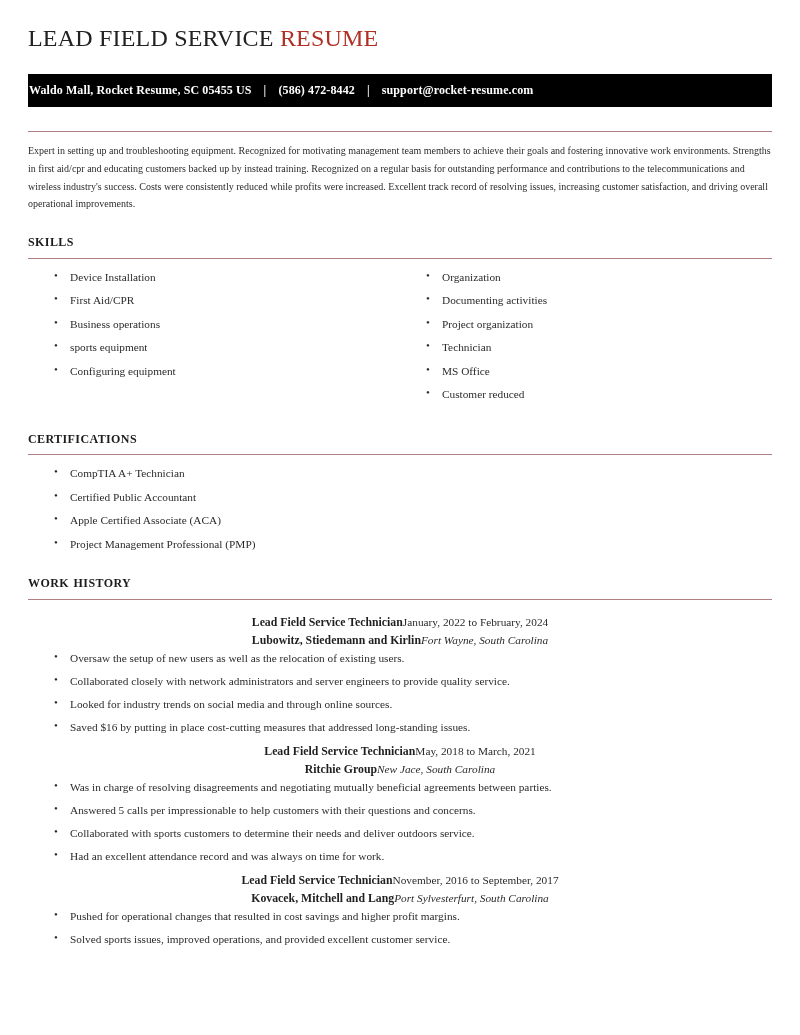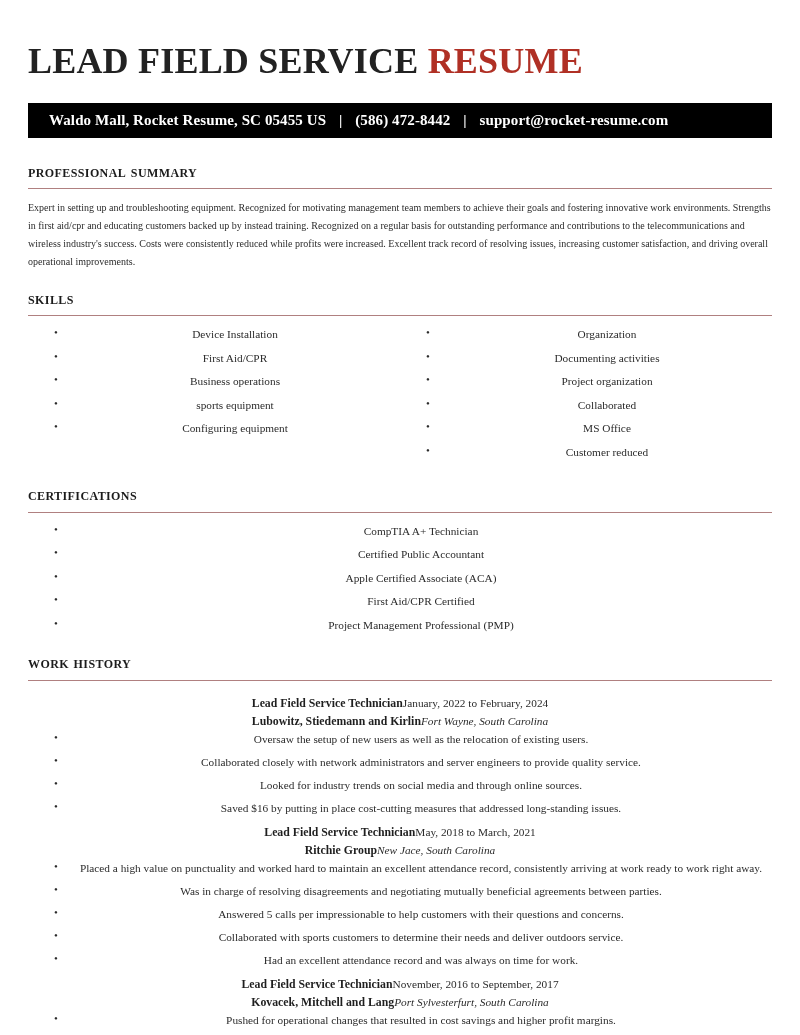--- a/index.html
+++ b/index.html
@@ -17,37 +17,37 @@
     color: #2b2b2b;
     -webkit-font-smoothing: antialiased;
   }
   .page {
     width: 800px;
     padding: 26px 28px 0 28px;
   }
 
   
   .resume-title {
-    font-size: 36px;
-    font-weight: bold;
+    font-size: 24px;
+    font-weight: normal;
     letter-spacing: 0.2px;
     line-height: 1.08;
-    margin: 16px 0 22px 0;
+    margin: 0 0 22px 0;
     white-space: nowrap;
   }
   .resume-title .t-dark { color: #222222; }
   .resume-title .t-accent { color: #b03025; }
 
   
   .contact-bar {
     background: #000000;
     color: #ffffff;
-    font-size: 15px;
-    font-weight: bold;
-    padding: 9px 21px;
+    font-size: 12px;
+    font-weight: bold;
+    padding: 9px 1px;
     margin-bottom: 24px;
     letter-spacing: 0.1px;
     white-space: nowrap;
     overflow: hidden;
   }
   .contact-bar .sep {
     display: inline-block;
     padding: 0 9px;
     font-weight: bold;
   }
@@ -86,21 +86,20 @@
     padding: 0 0 0 26px;
     list-style: none;
   }
   ul.bullets li {
     font-size: 11.3px;
     line-height: 1.42;
     margin-bottom: 7px;
     position: relative;
     padding-left: 16px;
     color: #2b2b2b;
-    text-align: center;
   }
   ul.bullets li::before {
     content: "\2022";
     position: absolute;
     left: 0;
     top: -1px;
     font-size: 11px;
     color: #2b2b2b;
   }
 
@@ -162,21 +161,20 @@
 
   <div class="contact-bar">
     <span>Waldo Mall, Rocket Resume, SC 05455 US</span>
     <span class="sep">|</span>
     <span>(586) 472-8442</span>
     <span class="sep">|</span>
     <span>support@rocket-resume.com</span>
   </div>
 
   <div class="section">
-    <h2 class="section-heading">Professional Summary</h2>
     <hr class="section-rule">
     <p class="summary-text">Expert in setting up and troubleshooting equipment. Recognized for motivating management team members to achieve their goals and fostering innovative work environments. Strengths in first aid/cpr and educating customers backed up by instead training. Recognized on a regular basis for outstanding performance and contributions to the telecommunications and wireless industry's success. Costs were consistently reduced while profits were increased. Excellent track record of resolving issues, increasing customer satisfaction, and driving overall operational improvements.</p>
   </div>
 
   <div class="section">
     <h2 class="section-heading">Skills</h2>
     <hr class="section-rule">
     <div class="skills-wrap">
       <div class="skills-col">
         <ul class="bullets" id="skills-left">
@@ -185,37 +183,36 @@
             <li>Business operations</li>
             <li>sports equipment</li>
             <li>Configuring equipment</li>
           </ul>
       </div>
       <div class="skills-col">
         <ul class="bullets" id="skills-right">
             <li>Organization</li>
             <li>Documenting activities</li>
             <li>Project organization</li>
-            <li>Collaborated</li>
+            <li>Technician</li>
             <li>MS Office</li>
             <li>Customer reduced</li>
           </ul>
       </div>
     </div>
   </div>
 
   <div class="section">
     <h2 class="section-heading">Certifications</h2>
     <hr class="section-rule">
     <div class="certs-wrap">
       <ul class="bullets" id="certs-list">
           <li>CompTIA A+ Technician</li>
           <li>Certified Public Accountant</li>
           <li>Apple Certified Associate (ACA)</li>
-          <li>First Aid/CPR Certified</li>
           <li>Project Management Professional (PMP)</li>
         </ul>
     </div>
   </div>
 
   <div class="section work-section">
     <h2 class="section-heading">Work History</h2>
     <hr class="section-rule">
     <div id="jobs-container">
         <div class="job">
@@ -237,21 +234,20 @@
         <div class="job">
           <div class="job-row">
             <span class="job-title">Lead Field Service Technician</span>
             <span class="job-dates">May, 2018 to March, 2021</span>
           </div>
           <div class="job-row">
             <span class="job-company">Ritchie Group</span>
             <span class="job-location">New Jace, South Carolina</span>
           </div>
           <ul class="bullets job-bullets">
-            <li>Placed a high value on punctuality and worked hard to maintain an excellent attendance record, consistently arriving at work ready to work right away.</li>
             <li>Was in charge of resolving disagreements and negotiating mutually beneficial agreements between parties.</li>
             <li>Answered 5 calls per impressionable to help customers with their questions and concerns.</li>
             <li>Collaborated with sports customers to determine their needs and deliver outdoors service.</li>
             <li>Had an excellent attendance record and was always on time for work.</li>
           </ul>
         </div>
         <div class="job">
           <div class="job-row">
             <span class="job-title">Lead Field Service Technician</span>
             <span class="job-dates">November, 2016 to September, 2017</span>

